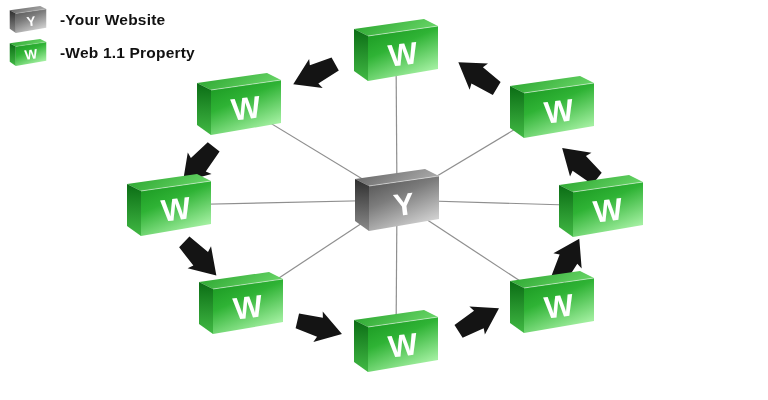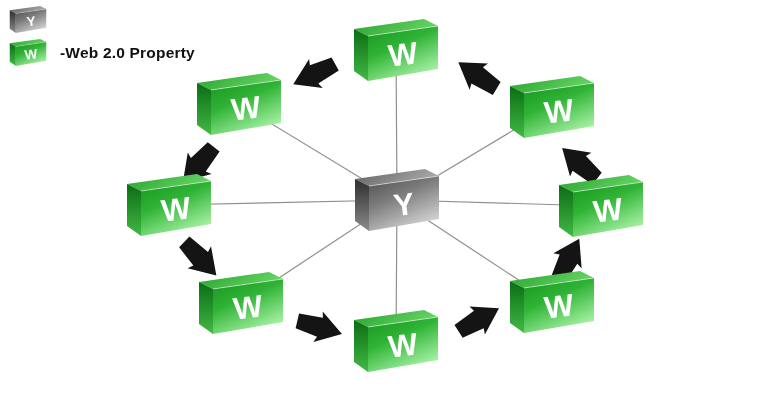--- a/index.html
+++ b/index.html
@@ -149,27 +149,28 @@
     <div class="legend-row">
       <svg class="legend-cube" id="legend-cube-0" viewBox="0 0 92 66">
           <g>
             <polygon points="4,12 74,2 88,9 18,19" fill="url(#yt)"></polygon>
             <polygon points="4,12 18,19 18,64 4,54" fill="url(#yl)"></polygon>
             <polygon points="18,19 88,9 88,52 18,64" fill="url(#yf)"></polygon>
             <line x1="18" y1="19" x2="88" y2="9" stroke="rgba(255,255,255,0.5)" stroke-width="1"></line>
             <text x="53" y="48" text-anchor="middle" font-size="31" font-weight="bold" fill="#ffffff" transform="rotate(-7 53 37)" font-family="&quot;Liberation Sans&quot;, sans-serif">Y</text>
           </g>
         </svg>
+      <span class="legend-label">-Your Website</span>
     </div>
     <div class="legend-row">
       <svg class="legend-cube" id="legend-cube-1" viewBox="0 0 92 66">
           <g>
             <polygon points="4,12 74,2 88,9 18,19" fill="url(#gt)"></polygon>
             <polygon points="4,12 18,19 18,64 4,54" fill="url(#gl)"></polygon>
             <polygon points="18,19 88,9 88,52 18,64" fill="url(#gf)"></polygon>
             <line x1="18" y1="19" x2="88" y2="9" stroke="rgba(255,255,255,0.5)" stroke-width="1"></line>
             <text x="53" y="48" text-anchor="middle" font-size="31" font-weight="bold" fill="#ffffff" transform="rotate(-7 53 37)" font-family="&quot;Liberation Sans&quot;, sans-serif">W</text>
           </g>
         </svg>
-      <span class="legend-label">-Web 2.0 Property</span>
+      <span class="legend-label">-Web 1.1 Property</span>
     </div>
   </div>
 </div>
 
 </body></html>

